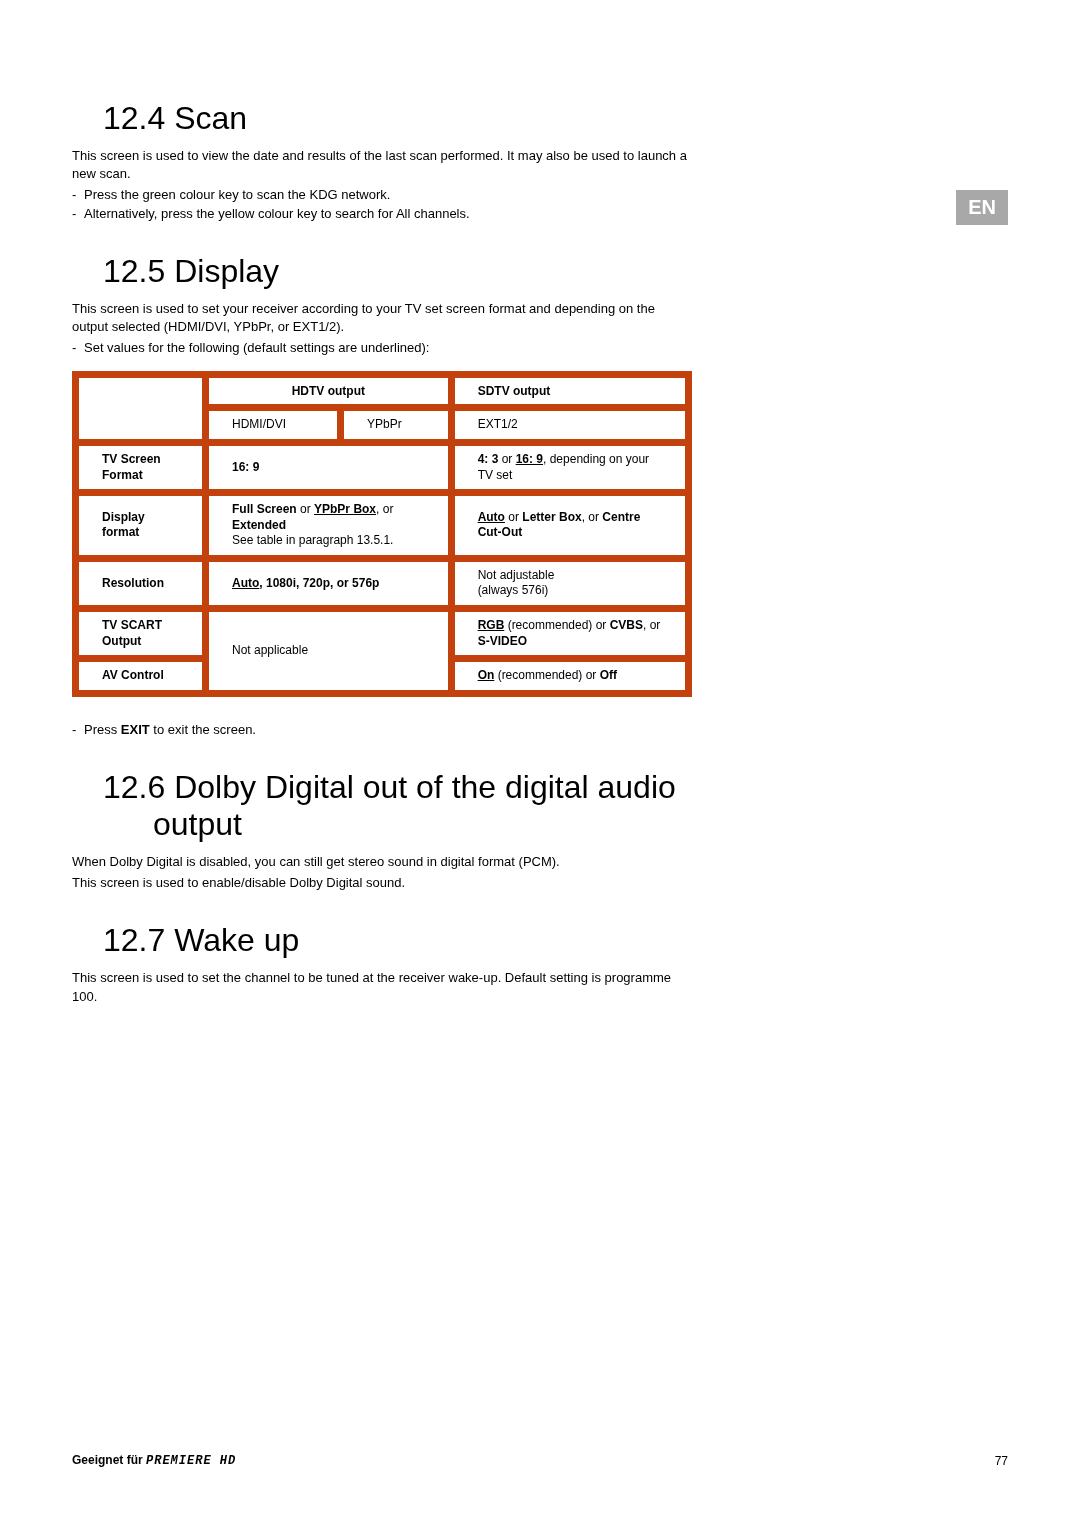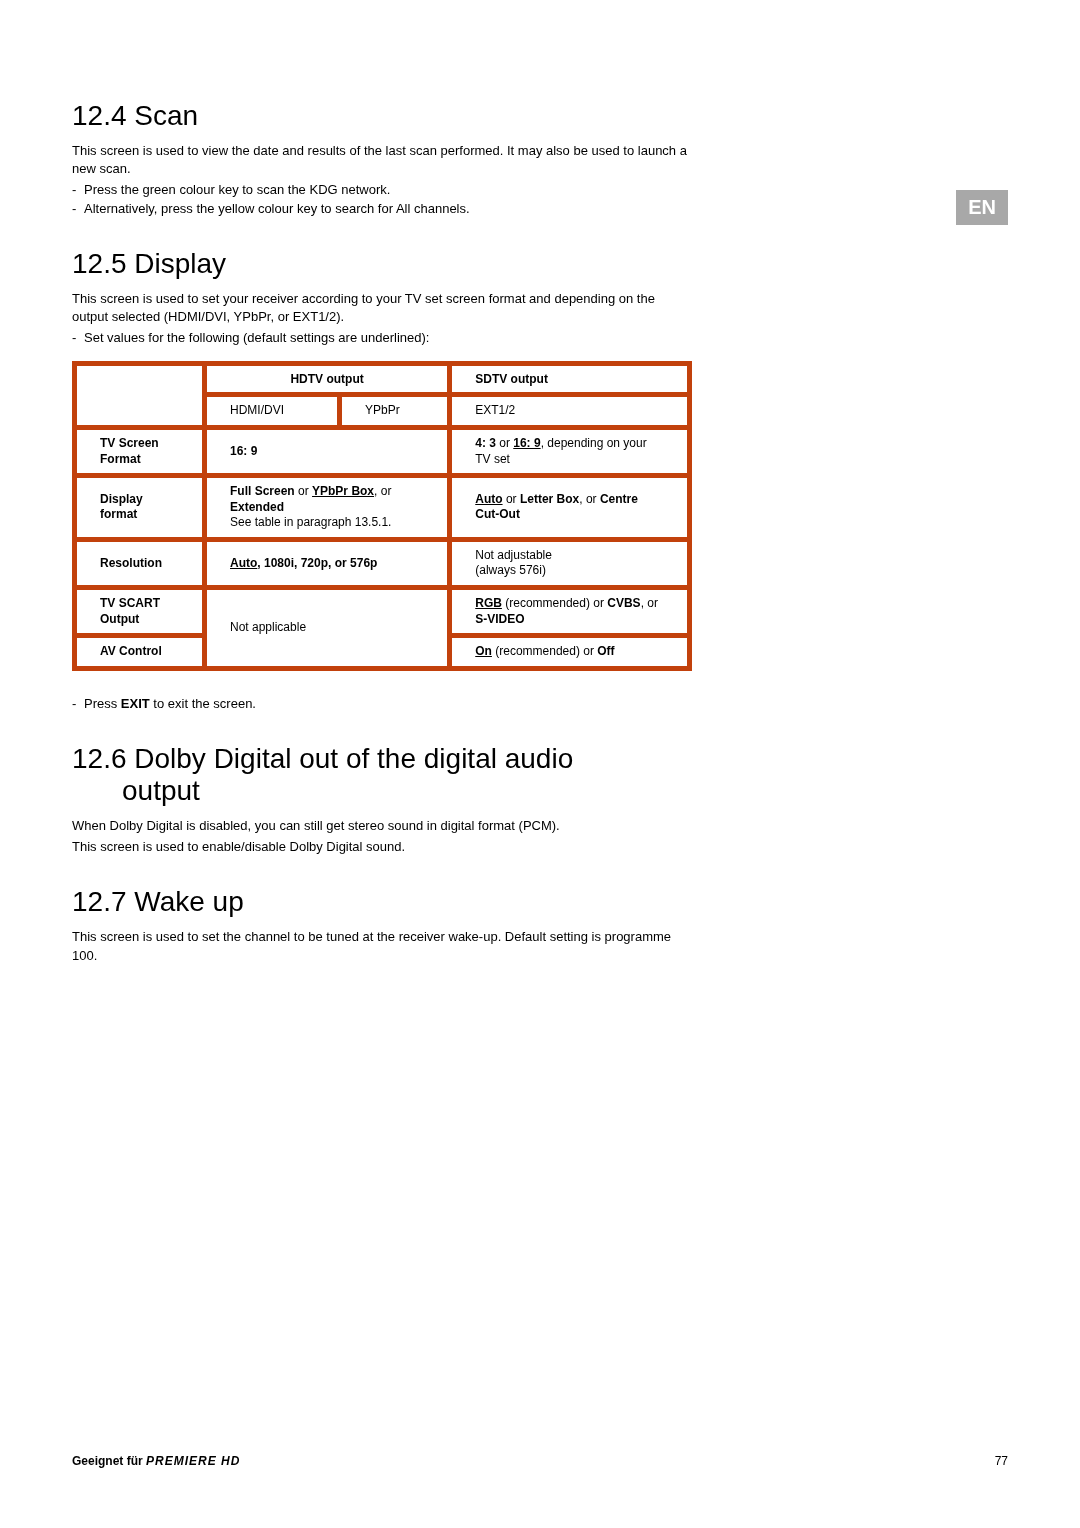--- a/index.html
+++ b/index.html
@@ -13,24 +13,25 @@
       color: #000;
       width: 1080px;
       height: 1528px;
       position: relative;
       padding: 100px 72px 50px 72px;
     }
     .content {
       width: 620px;
     }
     h2 {
-      font-size: 28px;
+      font-size: 32px;
       font-weight: normal;
       margin-bottom: 10px;
       margin-top: 0;
+      margin-left: 31px;
     }
     h2.mt {
       margin-top: 30px;
     }
     .h2-indent {
       padding-left: 50px;
       display: block;
     }
     p {
       font-size: 13px;
@@ -59,21 +60,21 @@
       padding: 6px 12px;
       border-radius: 0;
     }
     table {
       border-collapse: collapse;
       width: 100%;
       margin-top: 14px;
       font-size: 12px;
     }
     th, td {
-      border: 5px solid #c2410c;
+      border: 7px solid #c2410c;
       padding: 6px 23px;
       text-align: left;
       vertical-align: middle;
     }
     .row-label {
       font-weight: bold;
       width: 130px;
     }
     .u {
       text-decoration: underline;
@@ -91,20 +92,21 @@
       justify-content: space-between;
       align-items: center;
       font-size: 12px;
     }
     .footer-left {
       font-weight: bold;
     }
     .footer-left .premiere {
       font-style: italic;
       letter-spacing: 1px;
+      font-family: Liberation Mono, monospace;
     }
     .footer-right {
       font-weight: normal;
     }
     .table-rich td {
       line-height: 1.3;
     }
   </style>
 </head>
 <body>

